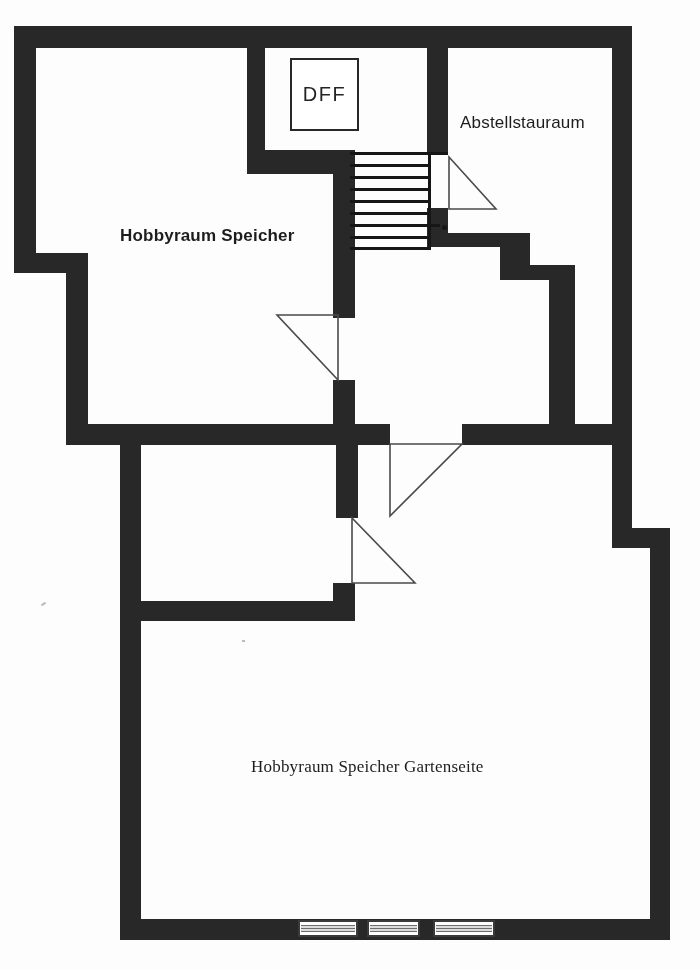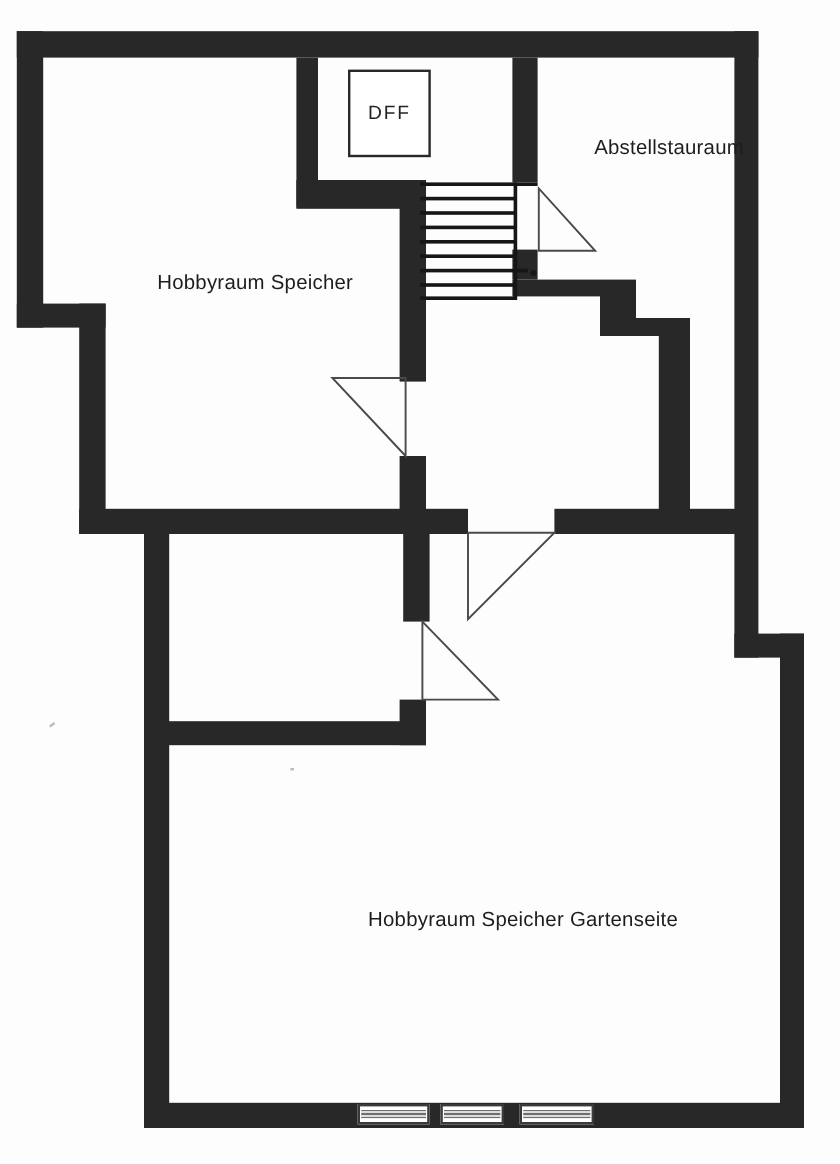--- a/index.html
+++ b/index.html
@@ -11,26 +11,26 @@
   .wall{position:absolute;background:var(--wall,#282828);}
   .tread{position:absolute;background:var(--line,#161616);height:3px;}
   .thinv{position:absolute;background:var(--line,#161616);}
   .dot{position:absolute;width:5px;height:5px;border-radius:50%;background:var(--line,#161616);}
   .door-svg{position:absolute;left:0;top:0;}
   .door{fill:none;stroke:var(--door,#4a4a4a);stroke-width:1.6;stroke-linejoin:miter;}
   .room-label{
     position:absolute;font-size:17px;line-height:22px;letter-spacing:.2px;
     color:var(--text,#1d1d1d);white-space:nowrap;
   }
-  .centered{text-align:right;}
+  .centered{text-align:left;}
   .dff-box{
     position:absolute;left:290px;top:58px;width:65px;height:69px;
     border:2px solid var(--wall,#282828);background:#fff;
     display:flex;align-items:center;justify-content:center;
-    font-size:16px;letter-spacing:1.5px;color:#242424;
+    font-size:20px;letter-spacing:1.5px;color:#242424;
   }
   .window{
     position:absolute;top:920px;height:17px;background:#fff;
     border:2px solid #3a3a3a;box-sizing:border-box;
   }
   .window .glass{
     margin:3px 1px 0 1px;height:7px;
     background:repeating-linear-gradient(180deg,#6e6e6e 0 1.2px,#dcdcdc 1.2px 2.8px);
   }
   .speck{position:absolute;background:#7a7a7a;opacity:.5;}
@@ -100,23 +100,23 @@
   <div class="window" style="left:433px;width:62px;">
     <div class="glass"></div>
   </div>
 
   <div class="dff-box">
     <span>DFF</span>
   </div>
 
   <div class="room-label centered" style="left:460px;top:112px;width:160px;">Abstellstauraum</div>
 
-  <div class="room-label" style="left:131px;top:225px;">
+  <div class="room-label" style="left:120px;top:225px;font-weight:bold;">
     <div>Hobbyraum Speicher</div>
   </div>
 
 
-  <div class="room-label centered" style="left:265px;top:756px;width:300px;">Hobbyraum Speicher Gartenseite</div>
+  <div class="room-label centered" style="left:251px;top:756px;width:300px;font-family:Liberation Serif, serif;">Hobbyraum Speicher Gartenseite</div>
 
   <div class="speck" style="left:41px;top:603px;width:5px;height:2px;transform:rotate(-35deg);"></div>
   <div class="speck" style="left:242px;top:640px;width:3px;height:2px;"></div>
 
 </div>
 
 </body></html>

